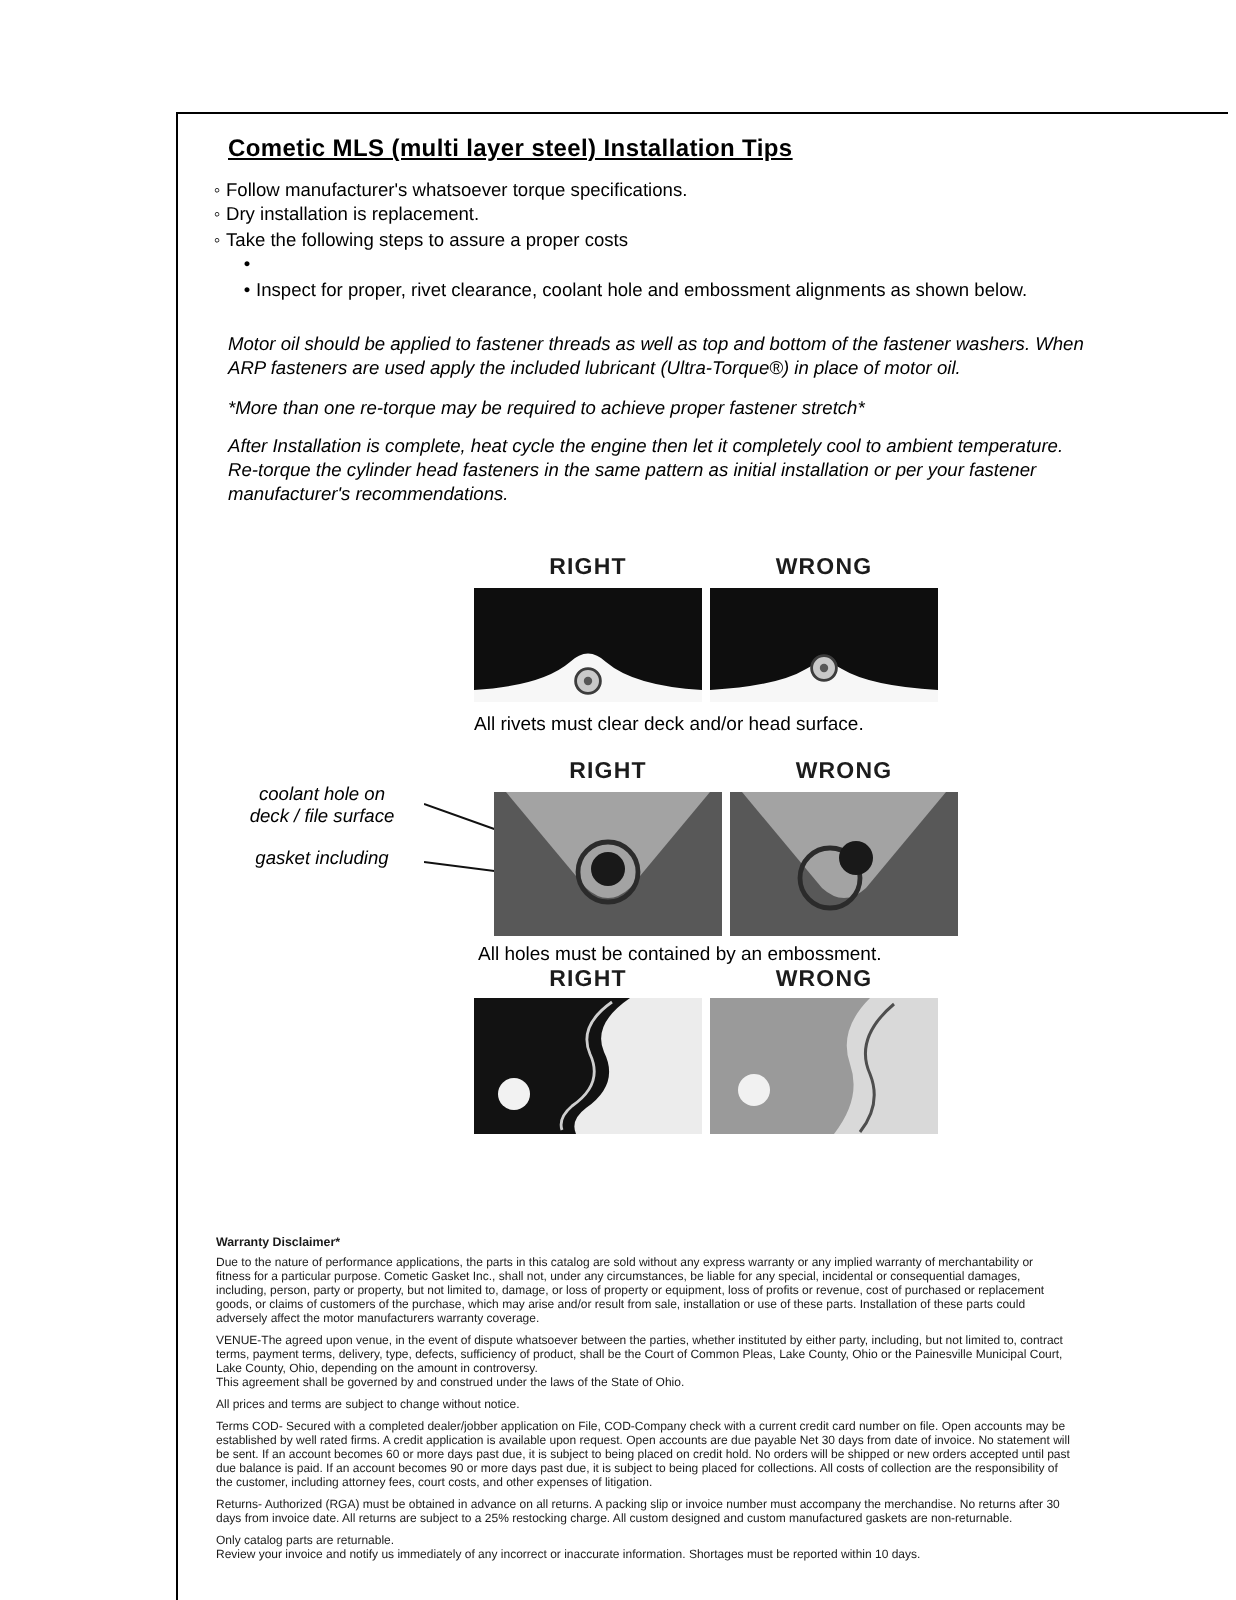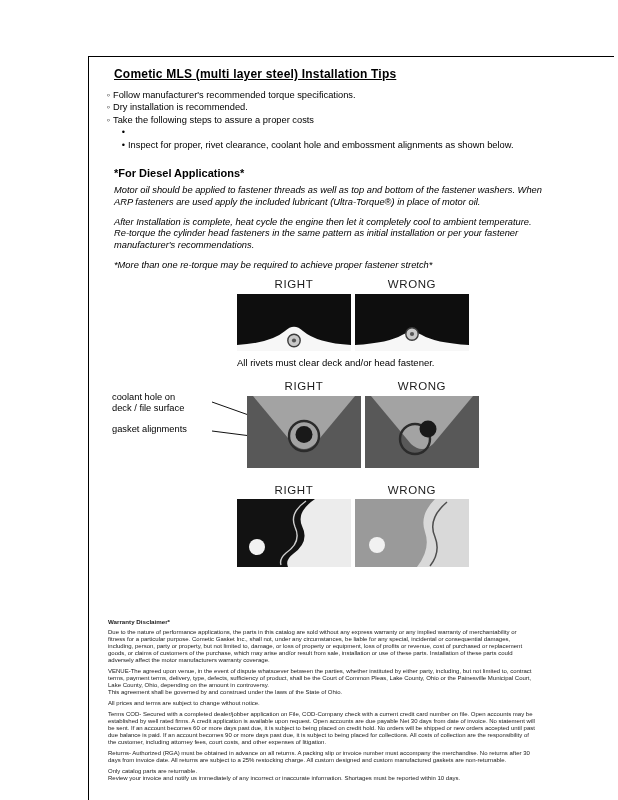--- a/index.html
+++ b/index.html
@@ -14,25 +14,25 @@
 
   .bullets { position:absolute; left:104px; top:41px; width:460px; font-size:9.3px; line-height:12.4px; }
   .bullet { display:flex; }
   .bm { width:9px; flex:0 0 9px; text-align:center; }
   .bullet.sub { padding-left:15px; }
 
   .diesel { position:absolute; left:114px; top:119px; width:430px; }
   .diesel-h { font-weight:bold; font-size:11px; margin-bottom:6px; }
   .diesel p { font-size:9.3px; line-height:11.8px; margin:0 0 8px;font-style:italic; }
 
-  .dg-label { position:absolute; text-align:center; font-size:11.5px; letter-spacing:0.6px; color:#1c1c1c; }
+  .dg-label { position:absolute; text-align:center; font-size:11.5px; letter-spacing:0.6px; color:#1c1c1c;font-weight:bold; }
   .fig { position:absolute; }
   .fig svg { display:block; width:100%; height:100%; }
   .caption { position:absolute; font-size:9.5px; line-height:11.5px; }
-  .anno { position:absolute; font-size:9.3px; line-height:11px; text-align:left; }
+  .anno { position:absolute; font-size:9.3px; line-height:11px; text-align:center;font-style:italic; }
   .arrows { position:absolute; }
 
   .disclaimer { position:absolute; left:108px; top:570px; width:427px;
                 font-size:6px; line-height:7px; color:#1a1a1a; }
   .dh { font-weight:bold; margin-bottom:4px; font-size:6.2px; }
   .dp { margin:0 0 4px; }
   .dp.tight { margin-bottom:0; }
 
   .footer { position:absolute; left:353px; top:760px; width:120px; text-align:right; font-size:10px; }
 </style>
@@ -42,44 +42,43 @@
 <div class="page">
 
   <div class="rule-top"></div>
   <div class="rule-left"></div>
 
   <h1 class="title">Cometic MLS (multi layer steel) Installation Tips</h1>
 
   <div class="bullets">
     <div class="bullet">
       <span class="bm">◦</span>
-      <span>Follow manufacturer's recommended torque specifications.</span>
+      <span>Follow manufacturer's whatsoever torque specifications.</span>
     </div>
     <div class="bullet">
       <span class="bm">◦</span>
-      <span>Dry installation is recommended.</span>
+      <span>Dry installation is replacement.</span>
     </div>
     <div class="bullet">
       <span class="bm">◦</span>
       <span>Take the following steps to assure a proper costs</span>
     </div>
     <div class="bullet sub">
       <span class="bm">•</span>
     </div>
     <div class="bullet sub">
       <span class="bm">•</span>
       <span>Inspect for proper, rivet clearance, coolant hole and embossment alignments as shown below.</span>
     </div>
   </div>
 
   <div class="diesel">
-    <div class="diesel-h">*For Diesel Applications*</div>
     <p>Motor oil should be applied to fastener threads as well as top and bottom of the fastener washers. When ARP fasteners are used apply the included lubricant (Ultra-Torque®) in place of motor oil.</p>
+    <p>*More than one re-torque may be required to achieve proper fastener stretch*</p>
     <p>After Installation is complete, heat cycle the engine then let it completely cool to ambient temperature. Re-torque the cylinder head fasteners in the same pattern as initial installation or per your fastener manufacturer's recommendations.</p>
-    <p>*More than one re-torque may be required to achieve proper fastener stretch*</p>
   </div>
 
   <div class="dg-label" style="left:237px;top:230px;width:114px">RIGHT</div>
   <div class="dg-label" style="left:355px;top:230px;width:114px">WRONG</div>
 
   <div class="fig" style="left:237px;top:246px;width:114px;height:57px">
     <svg viewBox="0 0 114 57">
       <rect x="0" y="0" width="114" height="57" fill="#0e0e0e"></rect>
       <path d="M0,57 L0,51 Q34,49 48,37 Q57,28.5 66,37 Q80,49 114,51 L114,57 Z" fill="#f7f7f7"></path>
       <circle cx="57" cy="46.5" r="6.2" fill="#c9c9c9" stroke="#3c3c3c" stroke-width="1.4"></circle>
@@ -87,30 +86,30 @@
     </svg>
   </div>
   <div class="fig" style="left:355px;top:246px;width:114px;height:57px">
     <svg viewBox="0 0 114 57">
       <rect x="0" y="0" width="114" height="57" fill="#0e0e0e"></rect>
       <path d="M0,57 L0,51 Q34,49 48,40.5 Q57,35 66,40.5 Q80,49 114,51 L114,57 Z" fill="#f7f7f7"></path>
       <circle cx="57" cy="40" r="6.2" fill="#c9c9c9" stroke="#3c3c3c" stroke-width="1.4"></circle>
       <circle cx="57" cy="40" r="2.1" fill="#575757"></circle>
     </svg>
   </div>
-  <div class="caption" style="left:237px;top:309px;width:260px">All rivets must clear deck and/or head fastener.</div>
+  <div class="caption" style="left:237px;top:309px;width:260px">All rivets must clear deck and/or head surface.</div>
 
   <div class="dg-label" style="left:247px;top:332px;width:114px">RIGHT</div>
   <div class="dg-label" style="left:365px;top:332px;width:114px">WRONG</div>
 
   <div class="anno" style="left:112px;top:344px;width:98px">
     <div>coolant hole on</div>
     <div>deck / file surface</div>
   </div>
-  <div class="anno" style="left:112px;top:376px;width:98px">gasket alignments</div>
+  <div class="anno" style="left:112px;top:376px;width:98px">gasket including</div>
   <svg class="arrows" style="left:212px;top:350px" width="94" height="48">
     <line x1="0" y1="4" x2="90" y2="36" stroke="#111" stroke-width="1"></line>
     <line x1="0" y1="33" x2="86" y2="44" stroke="#111" stroke-width="1"></line>
   </svg>
 
   <div class="fig" style="left:247px;top:348px;width:114px;height:72px">
     <svg viewBox="0 0 114 72">
       <rect width="114" height="72" fill="#585858"></rect>
       <path d="M6,0 L108,0 L68,48 Q57,58 46,48 Z" fill="#a3a3a3"></path>
       <circle cx="57" cy="40" r="15" fill="none" stroke="#2b2b2b" stroke-width="2.4"></circle>
@@ -118,20 +117,21 @@
     </svg>
   </div>
   <div class="fig" style="left:365px;top:348px;width:114px;height:72px">
     <svg viewBox="0 0 114 72">
       <rect width="114" height="72" fill="#585858"></rect>
       <path d="M6,0 L108,0 L68,48 Q57,58 46,48 Z" fill="#a3a3a3"></path>
       <circle cx="50" cy="43" r="15" fill="none" stroke="#2b2b2b" stroke-width="2.4"></circle>
       <circle cx="63" cy="33" r="8.5" fill="#191919"></circle>
     </svg>
   </div>
+  <div class="caption" style="left:239px;top:424px;width:260px">All holes must be contained by an embossment.</div>
 
   <div class="dg-label" style="left:237px;top:436px;width:114px">RIGHT</div>
   <div class="dg-label" style="left:355px;top:436px;width:114px">WRONG</div>
 
   <div class="fig" style="left:237px;top:451px;width:114px;height:68px">
     <svg viewBox="0 0 114 68">
       <rect width="114" height="68" fill="#ececec"></rect>
       <path d="M0,0 L78,0 Q59,13 65,27 Q73,43 56,55 Q48,61 51,68 L0,68 Z" fill="#121212"></path>
       <path d="M69,2 Q52,14 58,28 Q65,43 49,54 Q42,60 44,66" fill="none" stroke="#cfcfcf" stroke-width="1.4"></path>
       <circle cx="20" cy="48" r="8" fill="#f2f2f2"></circle>

